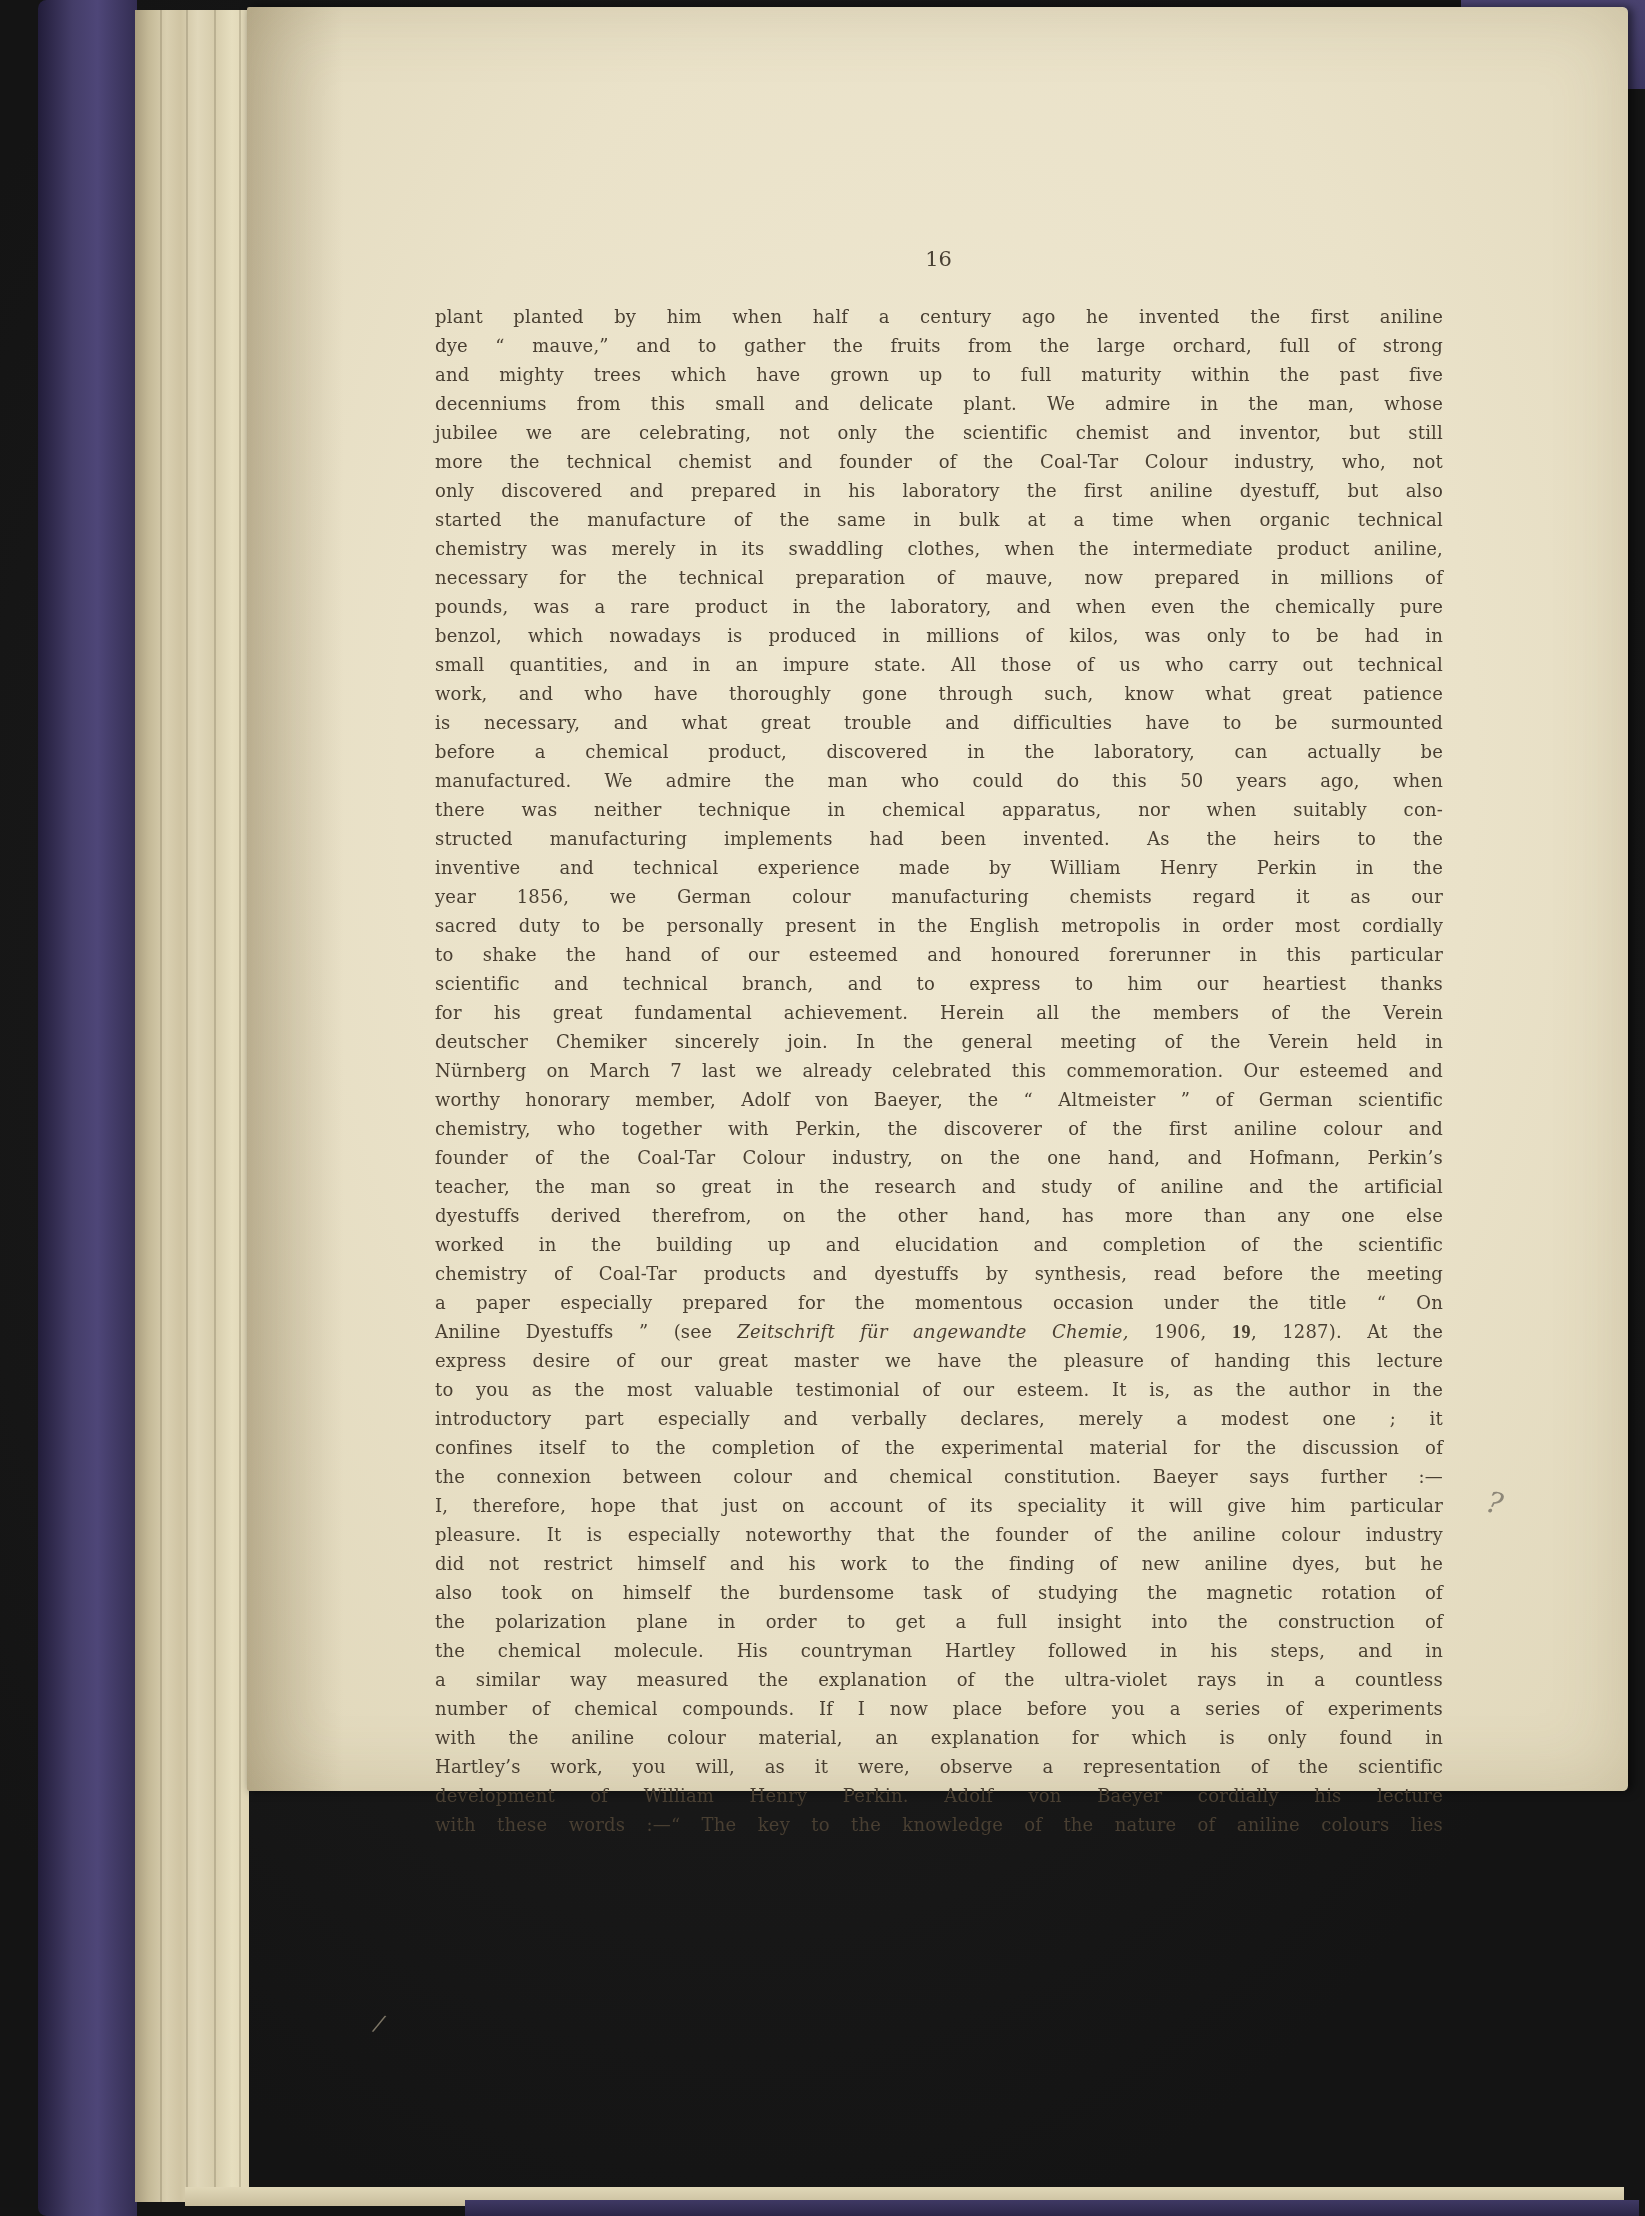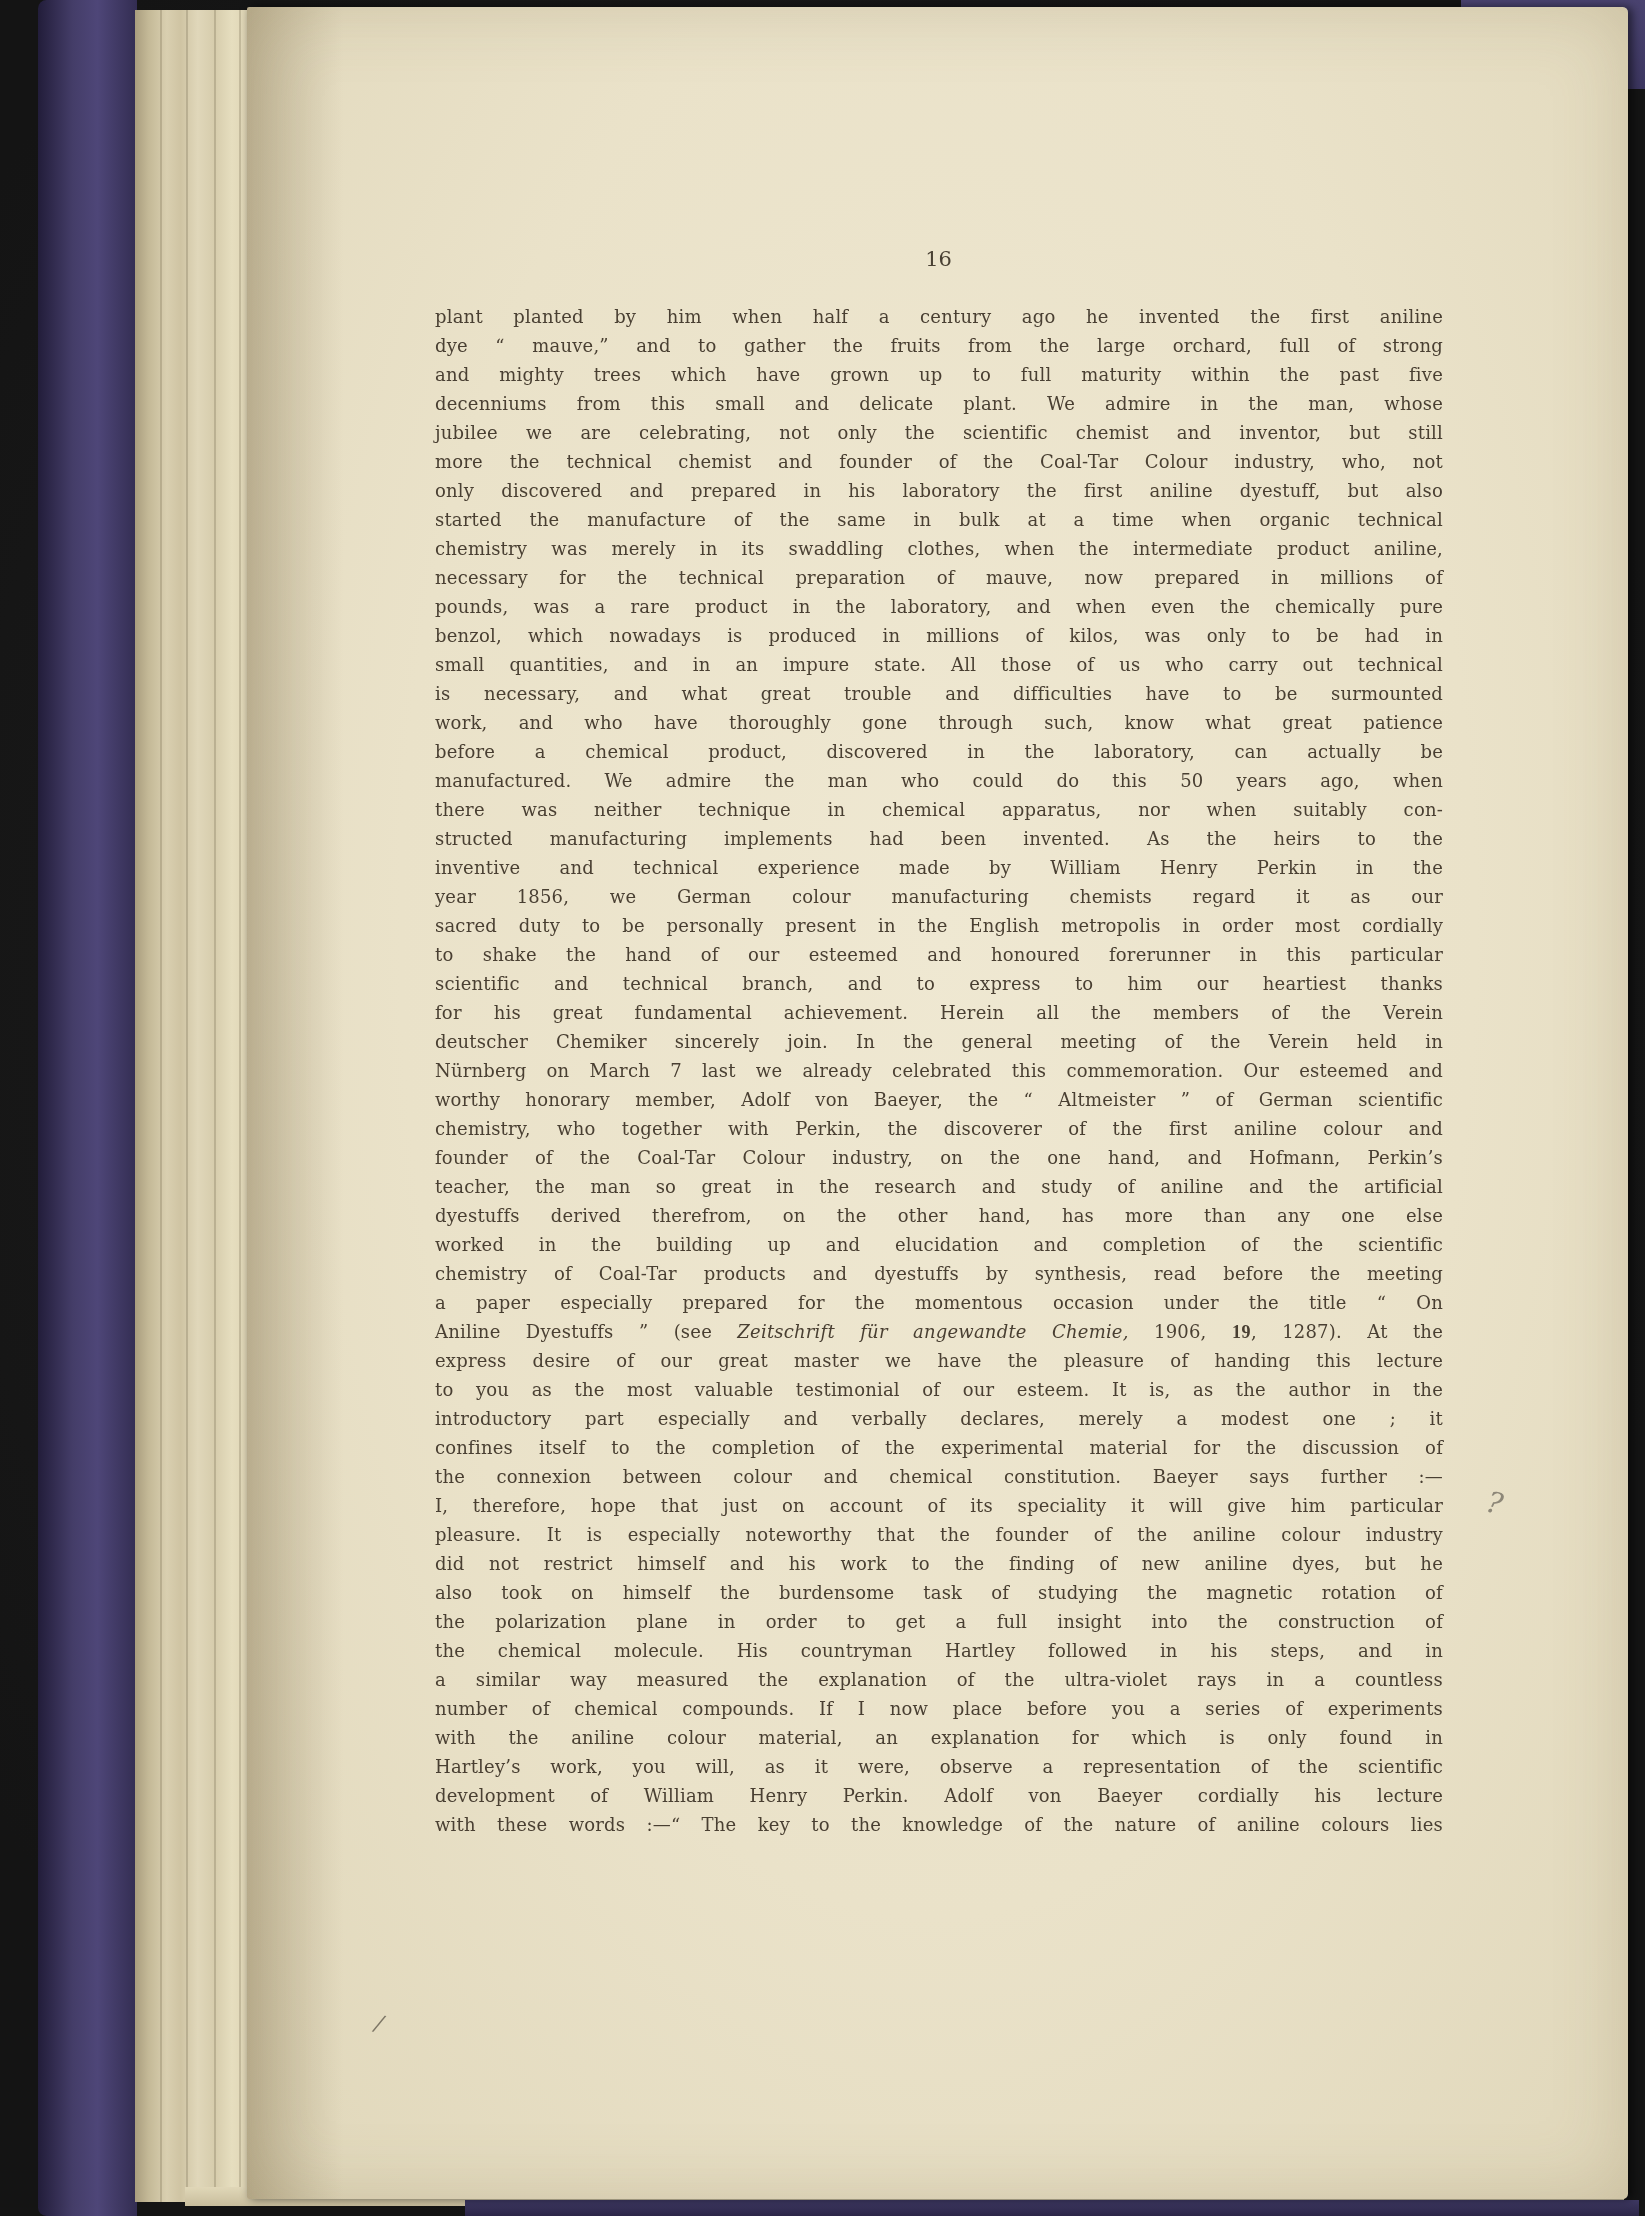--- a/index.html
+++ b/index.html
@@ -53,21 +53,21 @@
   .cover-bottom {
     position: absolute;
     left: 465px; top: 2200px;
     width: 1174px; height: 16px;
     background: linear-gradient(180deg, #3f3964 0%, #2b2647 100%);
   }
   
   .page {
     position: absolute;
     left: 247px; top: 7.4px;
-    width: 1381px; height: 2192px;
+    width: 1381px; height: 1784px;
     background:
       linear-gradient(90deg, rgba(110,92,55,0.30) 0%, rgba(110,92,55,0.0) 7%),
       radial-gradient(ellipse at 50% 42%, #efe8d2 0%, #eae2c9 55%, #e0d7ba 100%);
     box-shadow: inset 0 0 74px rgba(120,100,58,0.22), 3.2px 0 9.5px rgba(0,0,0,0.55);
     border-radius: 2.1px 5.3px 5.3px 2.1px;
   }
   .page-number {
     position: absolute;
     left: 188px; top: 240px;
     width: 1007px;
@@ -137,22 +137,22 @@
         <div class="line">decenniums from this small and delicate plant.  We admire in the man, whose</div>
         <div class="line">jubilee we are celebrating, not only the scientific chemist and inventor, but still</div>
         <div class="line">more the technical chemist and founder of the Coal-Tar Colour industry, who, not</div>
         <div class="line">only discovered and prepared in his laboratory the first aniline dyestuff, but also</div>
         <div class="line">started the manufacture of the same in bulk at a time when organic technical</div>
         <div class="line">chemistry was merely in its swaddling clothes, when the intermediate product aniline,</div>
         <div class="line">necessary for the technical preparation of mauve, now prepared in millions of</div>
         <div class="line">pounds, was a rare product in the laboratory, and when even the chemically pure</div>
         <div class="line">benzol, which nowadays is produced in millions of kilos, was only to be had in</div>
         <div class="line">small quantities, and in an impure state.  All those of us who carry out technical</div>
+        <div class="line">work, and who have thoroughly gone through such, know what great patience</div>
         <div class="line">is necessary, and what great trouble and difficulties have to be surmounted</div>
-        <div class="line">work, and who have thoroughly gone through such, know what great patience</div>
         <div class="line">before a chemical product, discovered in the laboratory, can actually be</div>
         <div class="line">manufactured.  We admire the man who could do this 50 years ago, when</div>
         <div class="line">there was neither technique in chemical apparatus, nor when suitably con-</div>
         <div class="line">structed manufacturing implements had been invented.  As the heirs to the</div>
         <div class="line">inventive and technical experience made by William Henry Perkin in the</div>
         <div class="line">year 1856, we German colour manufacturing chemists regard it as our</div>
         <div class="line">sacred duty to be personally present in the English metropolis in order most cordially</div>
         <div class="line">to shake the hand of our esteemed and honoured forerunner in this particular</div>
         <div class="line">scientific and technical branch, and to express to him our heartiest thanks</div>
         <div class="line">for his great fundamental achievement.  Herein all the members of the Verein</div>

